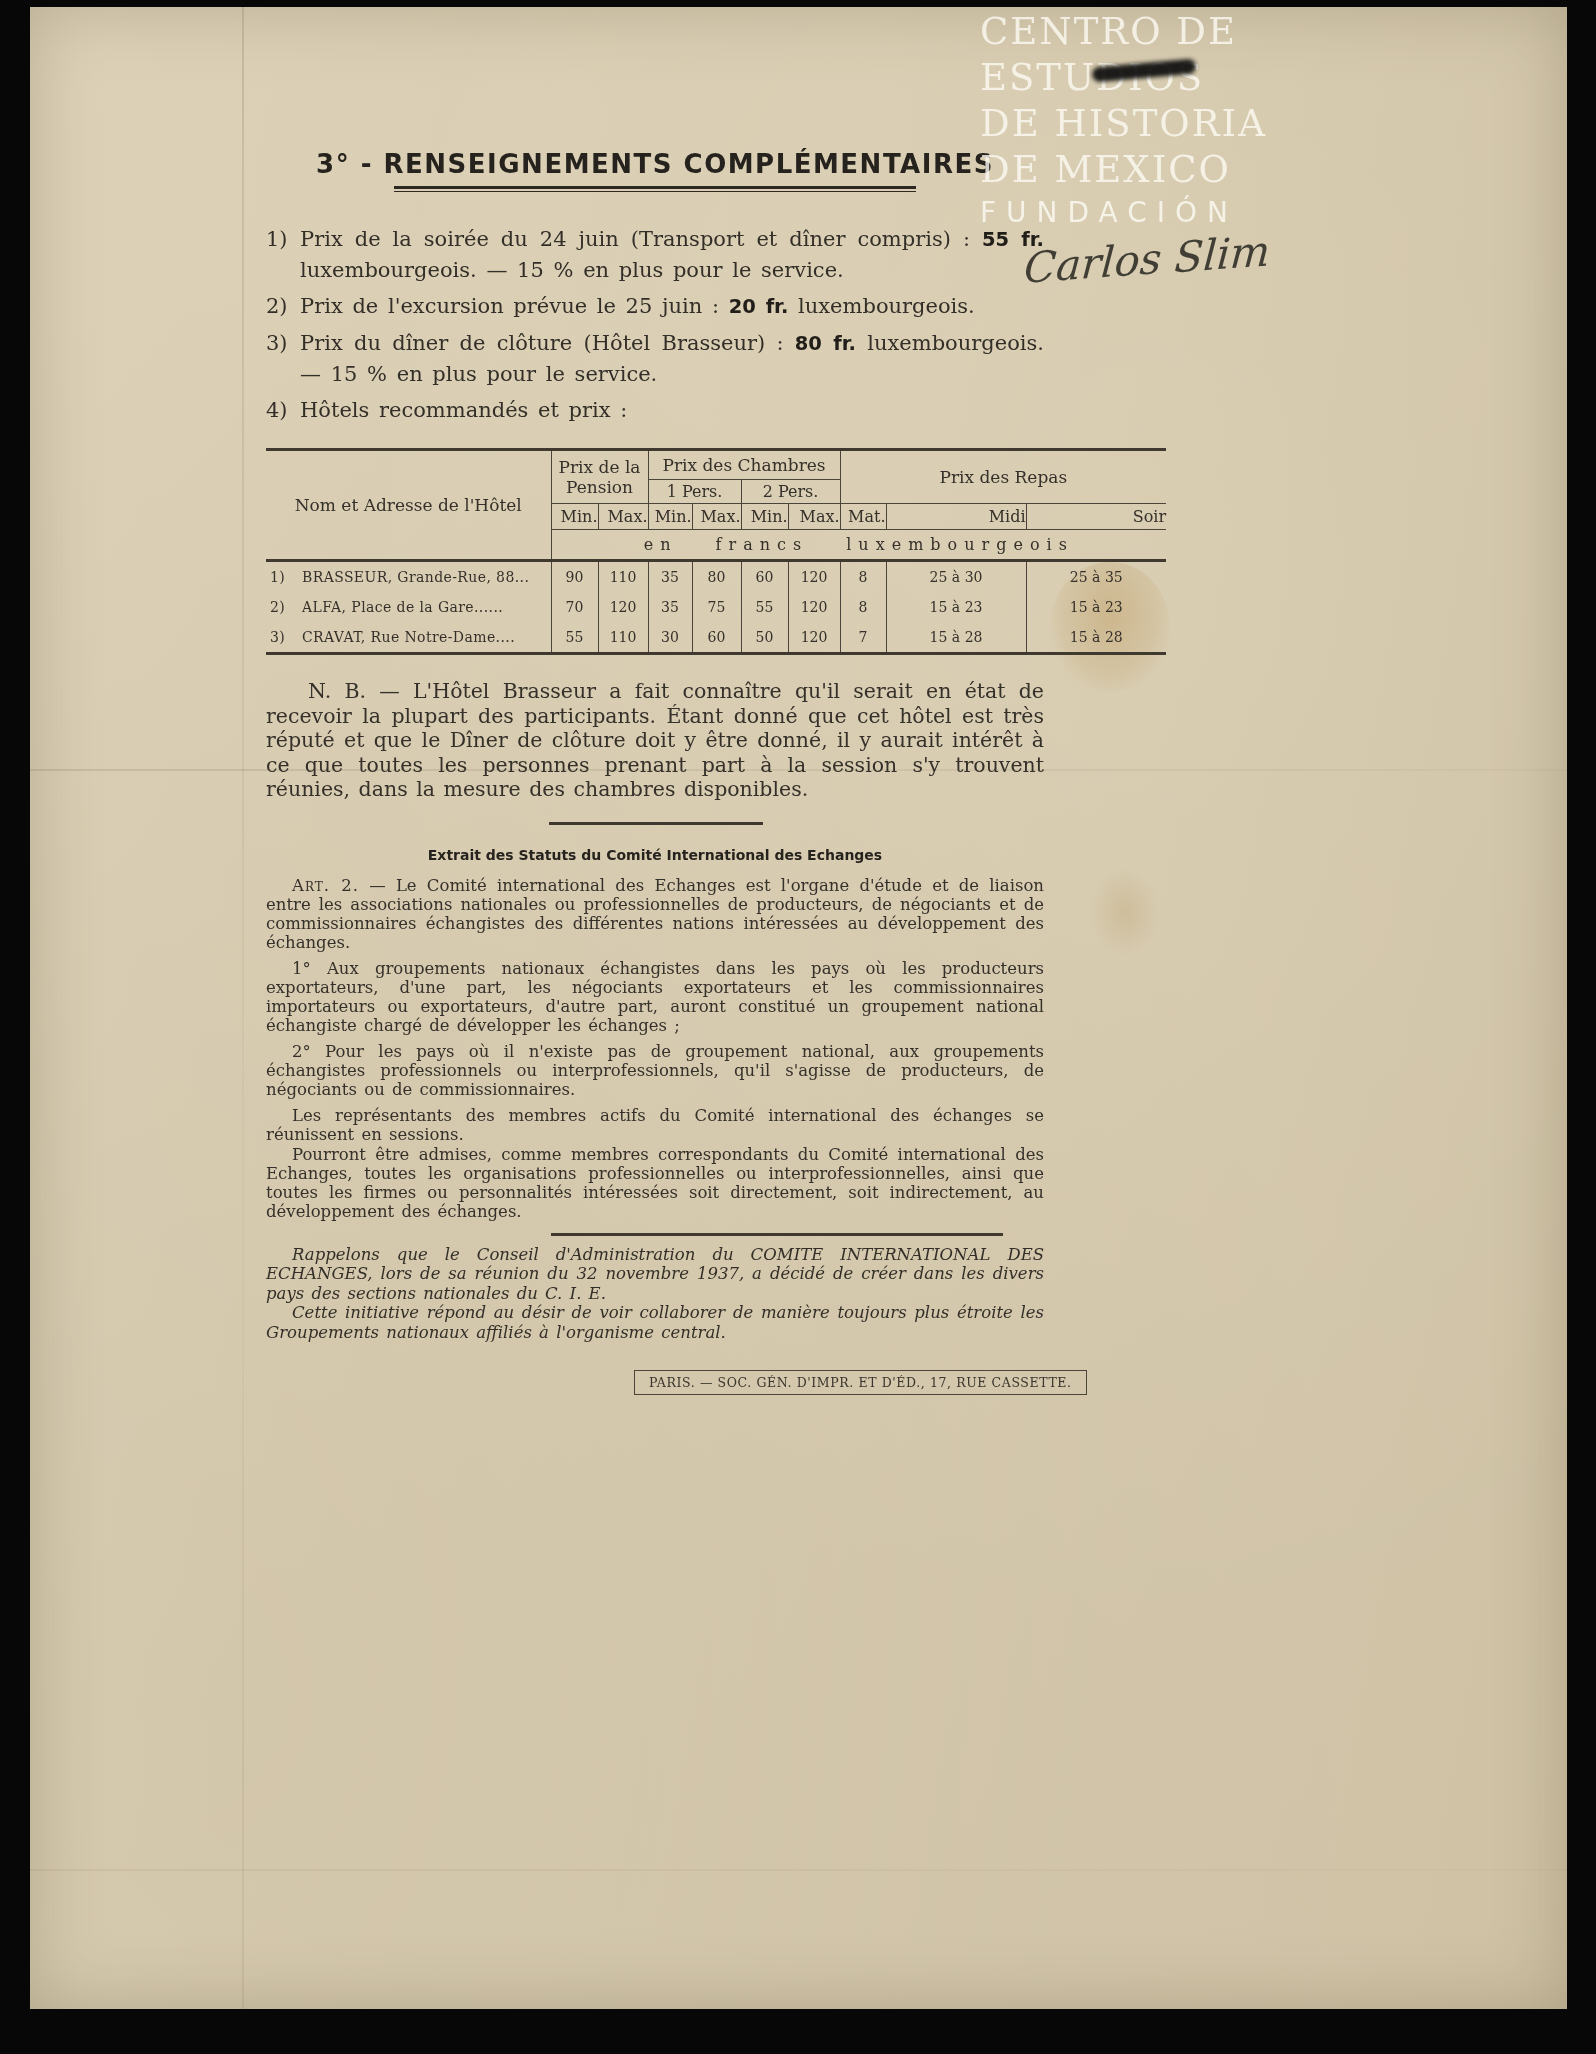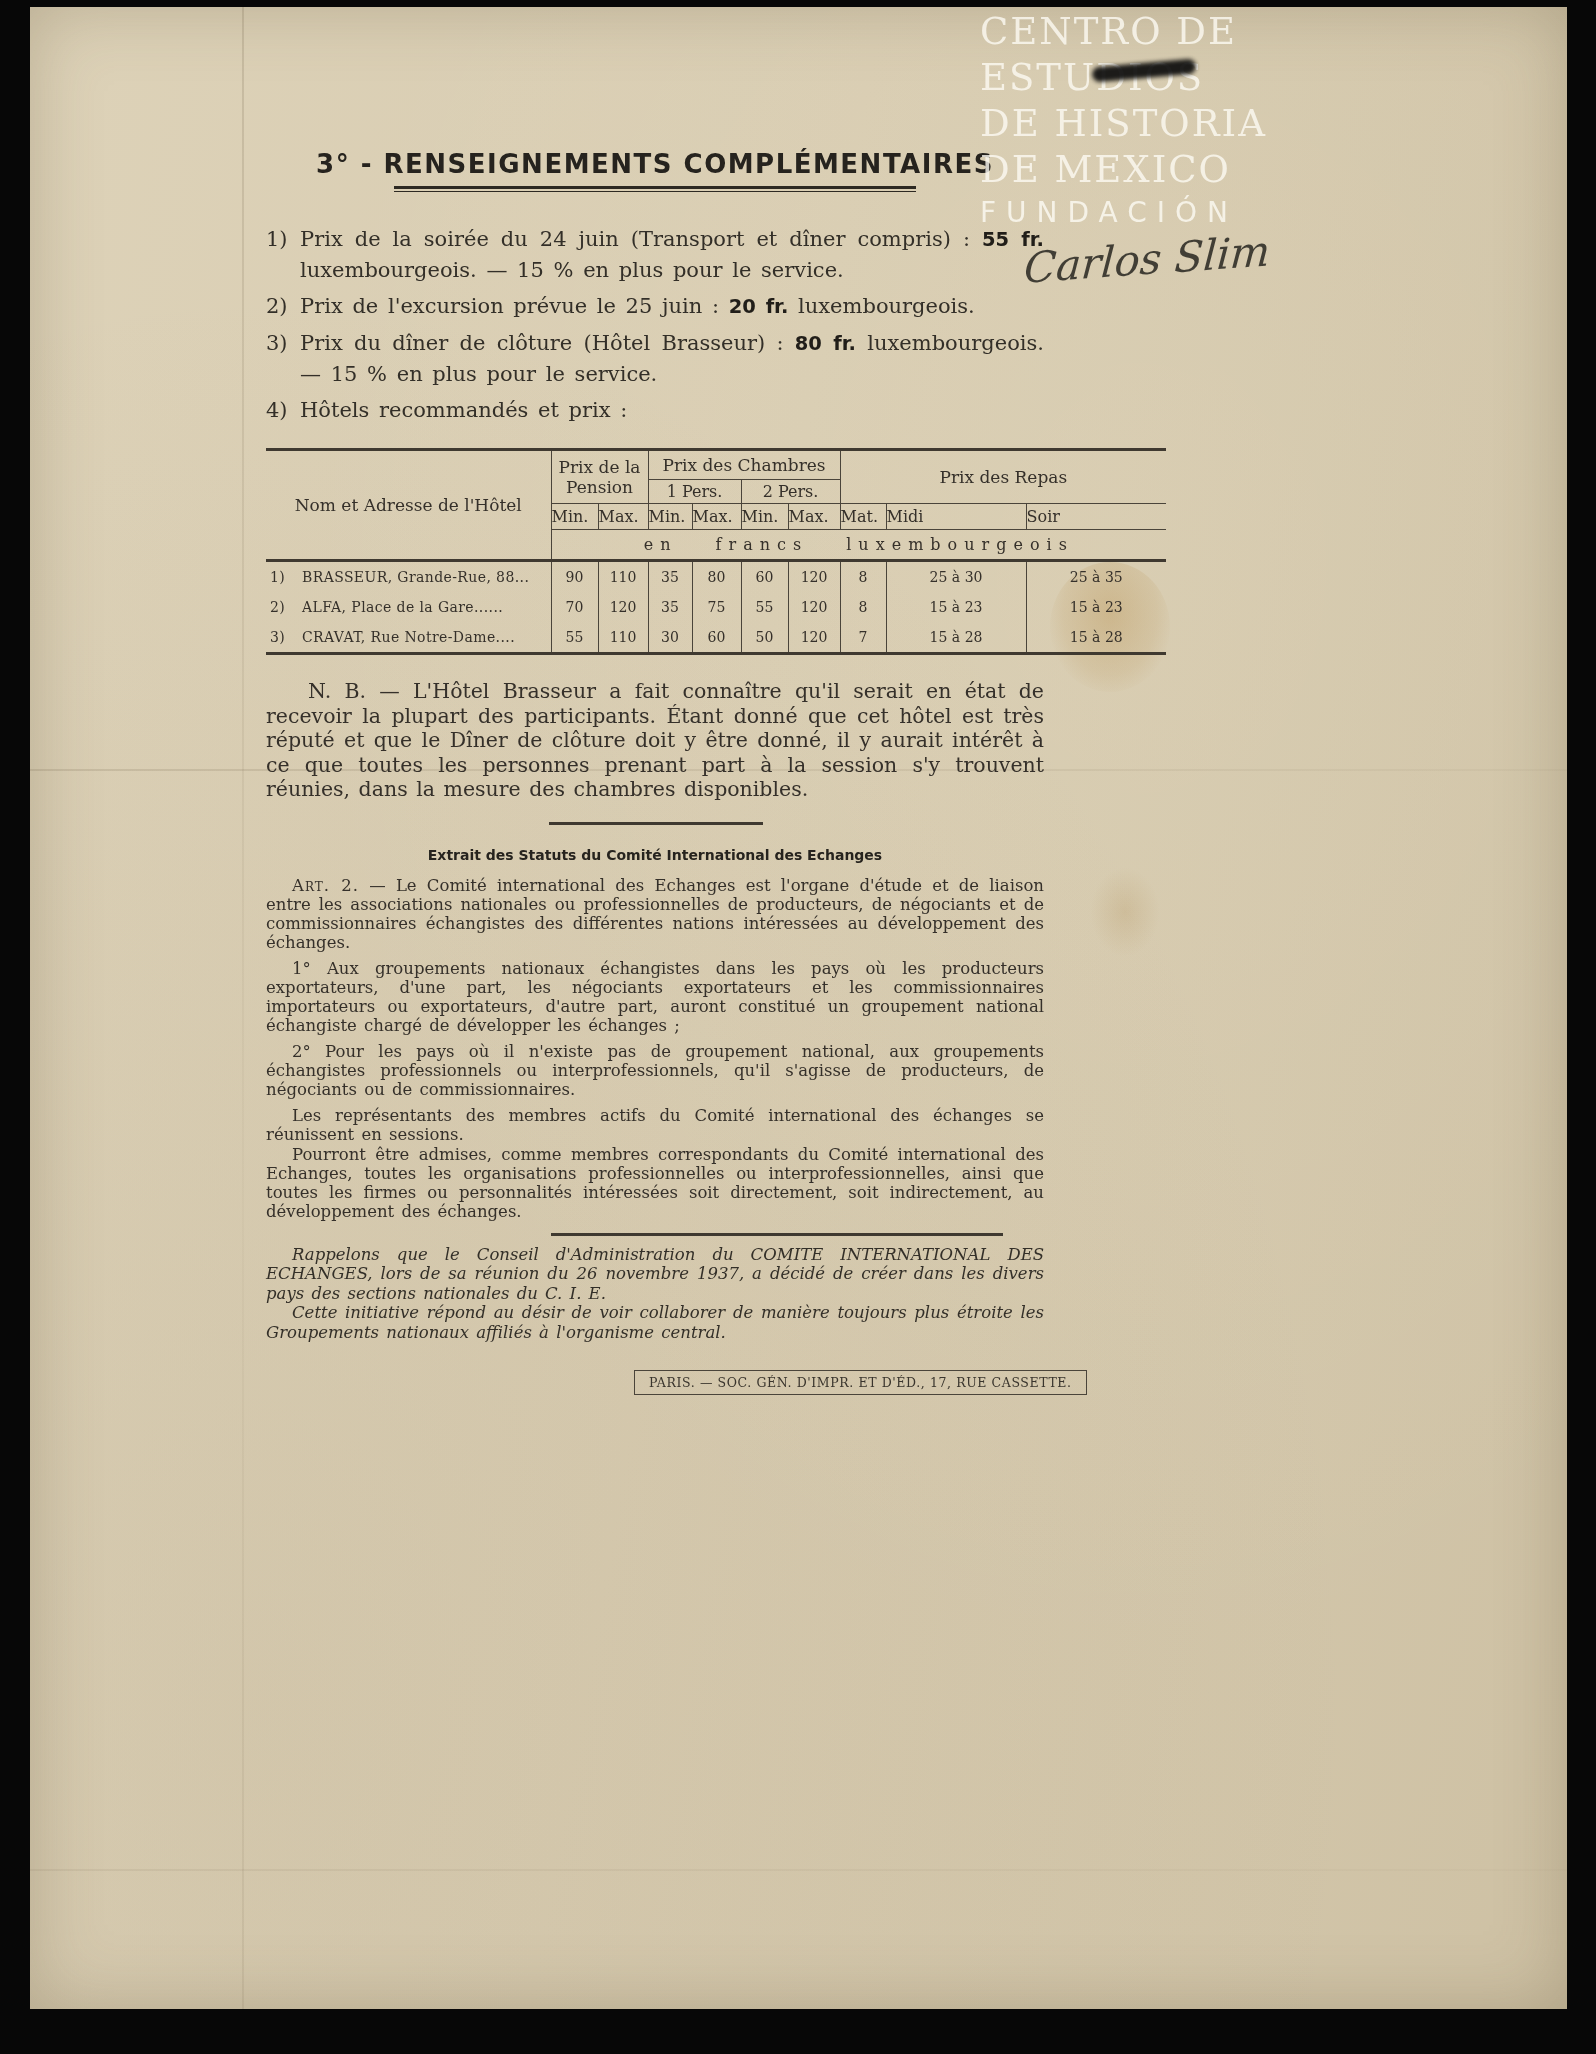--- a/index.html
+++ b/index.html
@@ -62,21 +62,21 @@
 
   
   .hotel-table { margin-top:22px; width:900px; border-collapse:collapse; table-layout:fixed;
     border-top:3px solid #3f3930; border-bottom:3px solid #3f3930; color:#35302a; }
   .hotel-table th, .hotel-table td { font-weight:normal; }
   .name-h { font-size:17px; text-align:center; vertical-align:middle; border-bottom:3px solid #3f3930; }
   .grp { font-size:17px; vertical-align:middle; padding:4px 2px;
     border-left:1px solid #4a443a; border-bottom:1px solid #4a443a; }
   .sub { font-size:16px; text-align:center; padding:2px 0;
     border-left:1px solid #4a443a; border-bottom:1px solid #4a443a; }
-  .mm { font-size:16px; text-align:left; padding:3px 0;
+  .mm { font-size:16px; text-align:right; padding:3px 0;
     border-left:1px solid #4a443a; border-bottom:1px solid #4a443a; }
   .unit-row td { font-size:16px; text-align:center; padding:5px 0;
     letter-spacing:7px; word-spacing:26px;
     border-left:1px solid #4a443a; border-bottom:3px solid #3f3930; }
   .hotel-table tbody td { font-size:14px; text-align:center; padding:7px 0;
     border-left:1px solid #4a443a; }
   .hotel-table tbody td.name-c { border-left:none; text-align:left; padding-left:4px; letter-spacing:.4px; }
   .row-num { display:inline-block; width:32px; }
 
   
@@ -237,21 +237,21 @@
       <p><span class="art-lead">Art. 2.</span><span> — Le Comité international des Echanges est l'organe d'étude et de liaison entre les associations nationales ou professionnelles de producteurs, de négociants et de commissionnaires échangistes des différentes nations intéressées au développement des échanges.</span></p>
       <p><span>1° Aux groupements nationaux échangistes dans les pays où les producteurs exportateurs, d'une part, les négociants exportateurs et les commissionnaires importateurs ou exportateurs, d'autre part, auront constitué un groupement national échangiste chargé de développer les échanges ;</span></p>
       <p><span>2° Pour les pays où il n'existe pas de groupement national, aux groupements échangistes professionnels ou interprofessionnels, qu'il s'agisse de producteurs, de négociants ou de commissionnaires.</span></p>
       <p class="tight"><span>Les représentants des membres actifs du Comité international des échanges se réunissent en sessions.</span></p>
       <p class="tight"><span>Pourront être admises, comme membres correspondants du Comité international des Echanges, toutes les organisations professionnelles ou interprofessionnelles, ainsi que toutes les firmes ou personnalités intéressées soit directement, soit indirectement, au développement des échanges.</span></p>
     </div>
 
     <div class="rule-mid"></div>
 
     <div class="notice">
-      <p>Rappelons que le Conseil d'Administration du COMITE INTERNATIONAL DES ECHANGES, lors de sa réunion du 26 novembre 1937, a décidé de créer dans les divers pays des sections nationales du C. I. E.</p>
+      <p>Rappelons que le Conseil d'Administration du COMITE INTERNATIONAL DES ECHANGES, lors de sa réunion du 32 novembre 1937, a décidé de créer dans les divers pays des sections nationales du C. I. E.</p>
       <p>Cette initiative répond au désir de voir collaborer de manière toujours plus étroite les Groupements nationaux affiliés à l'organisme central.</p>
     </div>
 
     <div class="imprint-wrap">
       <span class="imprint">PARIS. — SOC. GÉN. D'IMPR. ET D'ÉD., 17, RUE CASSETTE.</span>
     </div>
 
   </div>
 </div>
 

